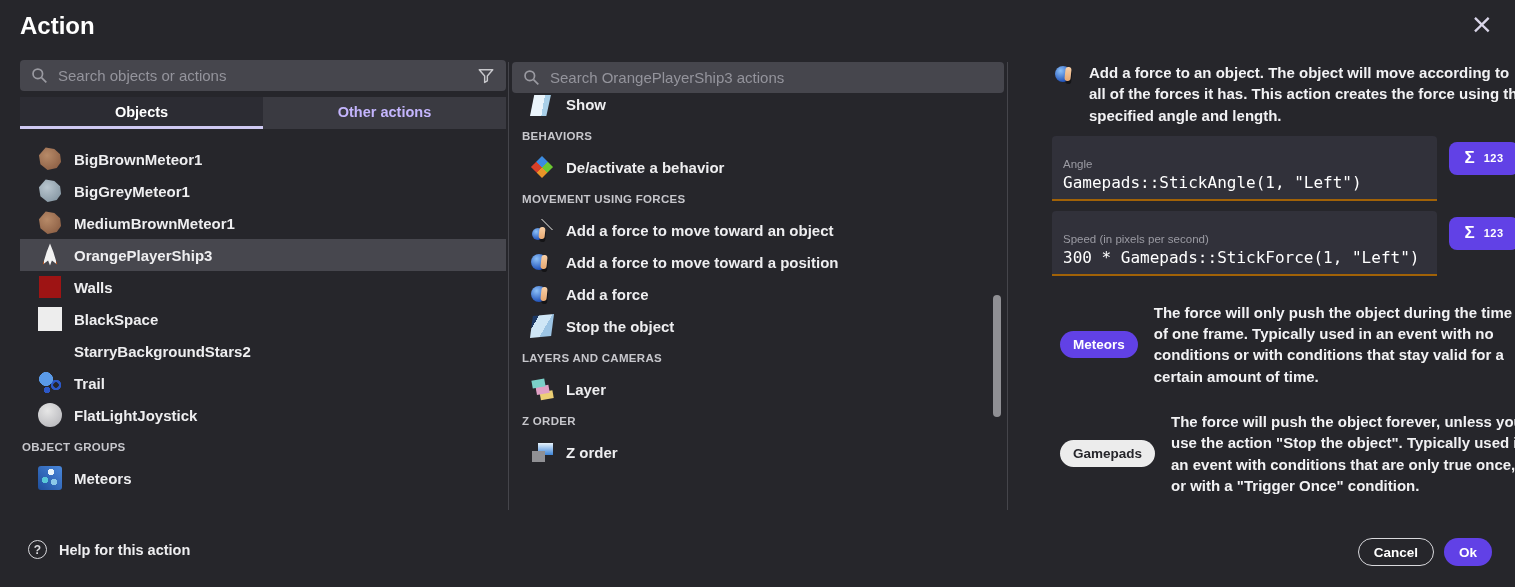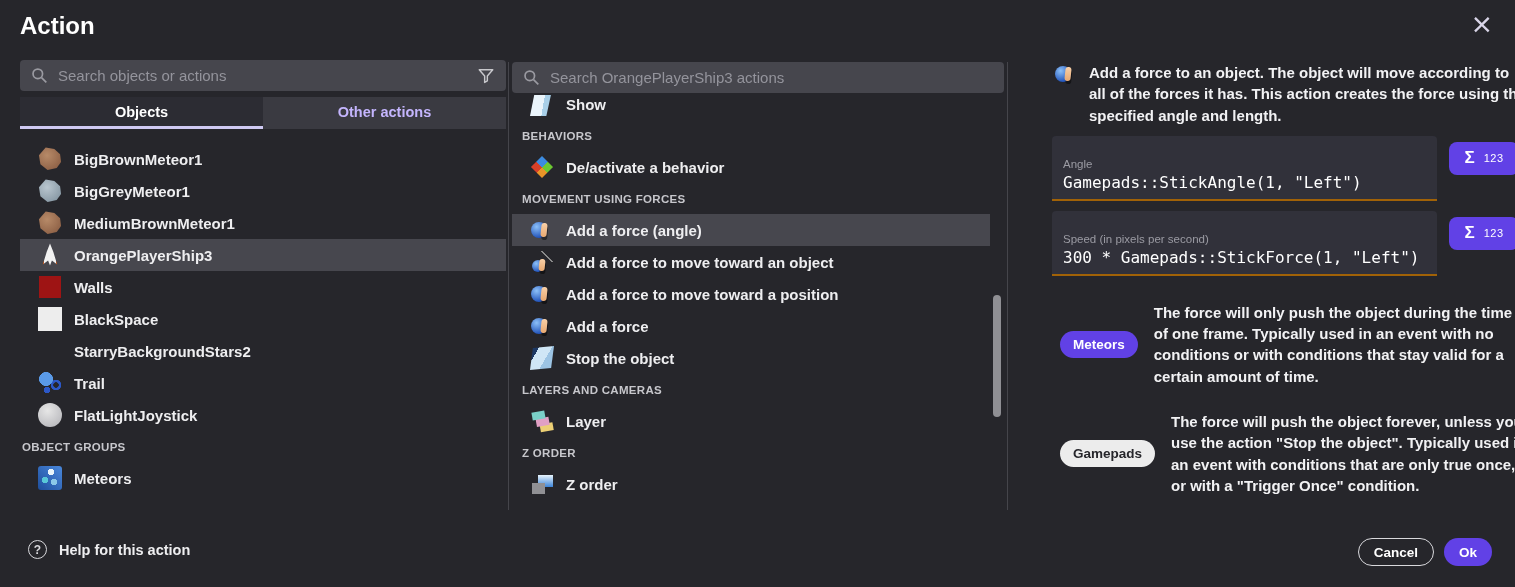--- a/index.html
+++ b/index.html
@@ -108,21 +108,21 @@
   .desc-text { font-size:15px; line-height:1.42; font-weight:600; color:#f2f2f4; }
   .field-row { display:flex; gap:12px; align-items:flex-start; margin-top:10px; }
   .field { width:385px; background:#31313a; border-radius:4px 4px 0 0;
            border-bottom:2px solid #a16207; padding:22px 11px 7px; cursor:text; }
   .field-label { font-size:11.5px; color:#9b9ba3; font-weight:400; }
   .field-input { width:100%; margin-top:3px; background:transparent; border:none; outline:none;
                  color:#ffffff; font-family:"DejaVu Sans Mono", monospace; font-size:16px; white-space:nowrap; }
   .sigma-btn { width:70px; height:33px; margin-top:6px; background:#6141e6; border:none; border-radius:8px;
                display:flex; align-items:center; justify-content:center; gap:9px; cursor:pointer; color:#fff; }
   .sigma-btn .sigma { font-size:17px; font-weight:700; }
-  .sigma-btn .nums { font-size:11px; font-weight:400; letter-spacing:0.5px; }
+  .sigma-btn .nums { font-size:11px; font-weight:700; letter-spacing:0.5px; }
   .notes { margin-top:26px; display:flex; flex-direction:column; gap:24px; }
   .note { display:flex; gap:16px; align-items:center; padding-left:8px; }
   .note-badge { flex:none; border:none; border-radius:15px; padding:6px 13px;
                 font-size:13.5px; font-weight:700; cursor:pointer;
                 font-family:"Liberation Sans", sans-serif; }
   .note-badge.badge-purple { background:#6141e6; color:#ffffff; }
   .note-badge.badge-light  { background:#ececec; color:#26262b; }
   .note-text { font-size:15px; line-height:1.42; font-weight:600; color:#f2f2f4; }
 
   
@@ -230,24 +230,20 @@
           <div class="row header">
     <span>BEHAVIORS</span>
   </div>
           <div class="row item">
     <span class="icon icon-behavior"></span>
     <span class="label">De/activate a behavior</span>
   </div>
           <div class="row header">
     <span>MOVEMENT USING FORCES</span>
   </div>
-          <div class="row item is-selected">
-    <span class="icon icon-force"></span>
-    <span class="label">Add a force (angle)</span>
-  </div>
           <div class="row item">
     <span class="icon icon-force-object"></span>
     <span class="label">Add a force to move toward an object</span>
   </div>
           <div class="row item">
     <span class="icon icon-force"></span>
     <span class="label">Add a force to move toward a position</span>
   </div>
           <div class="row item">
     <span class="icon icon-force"></span>

